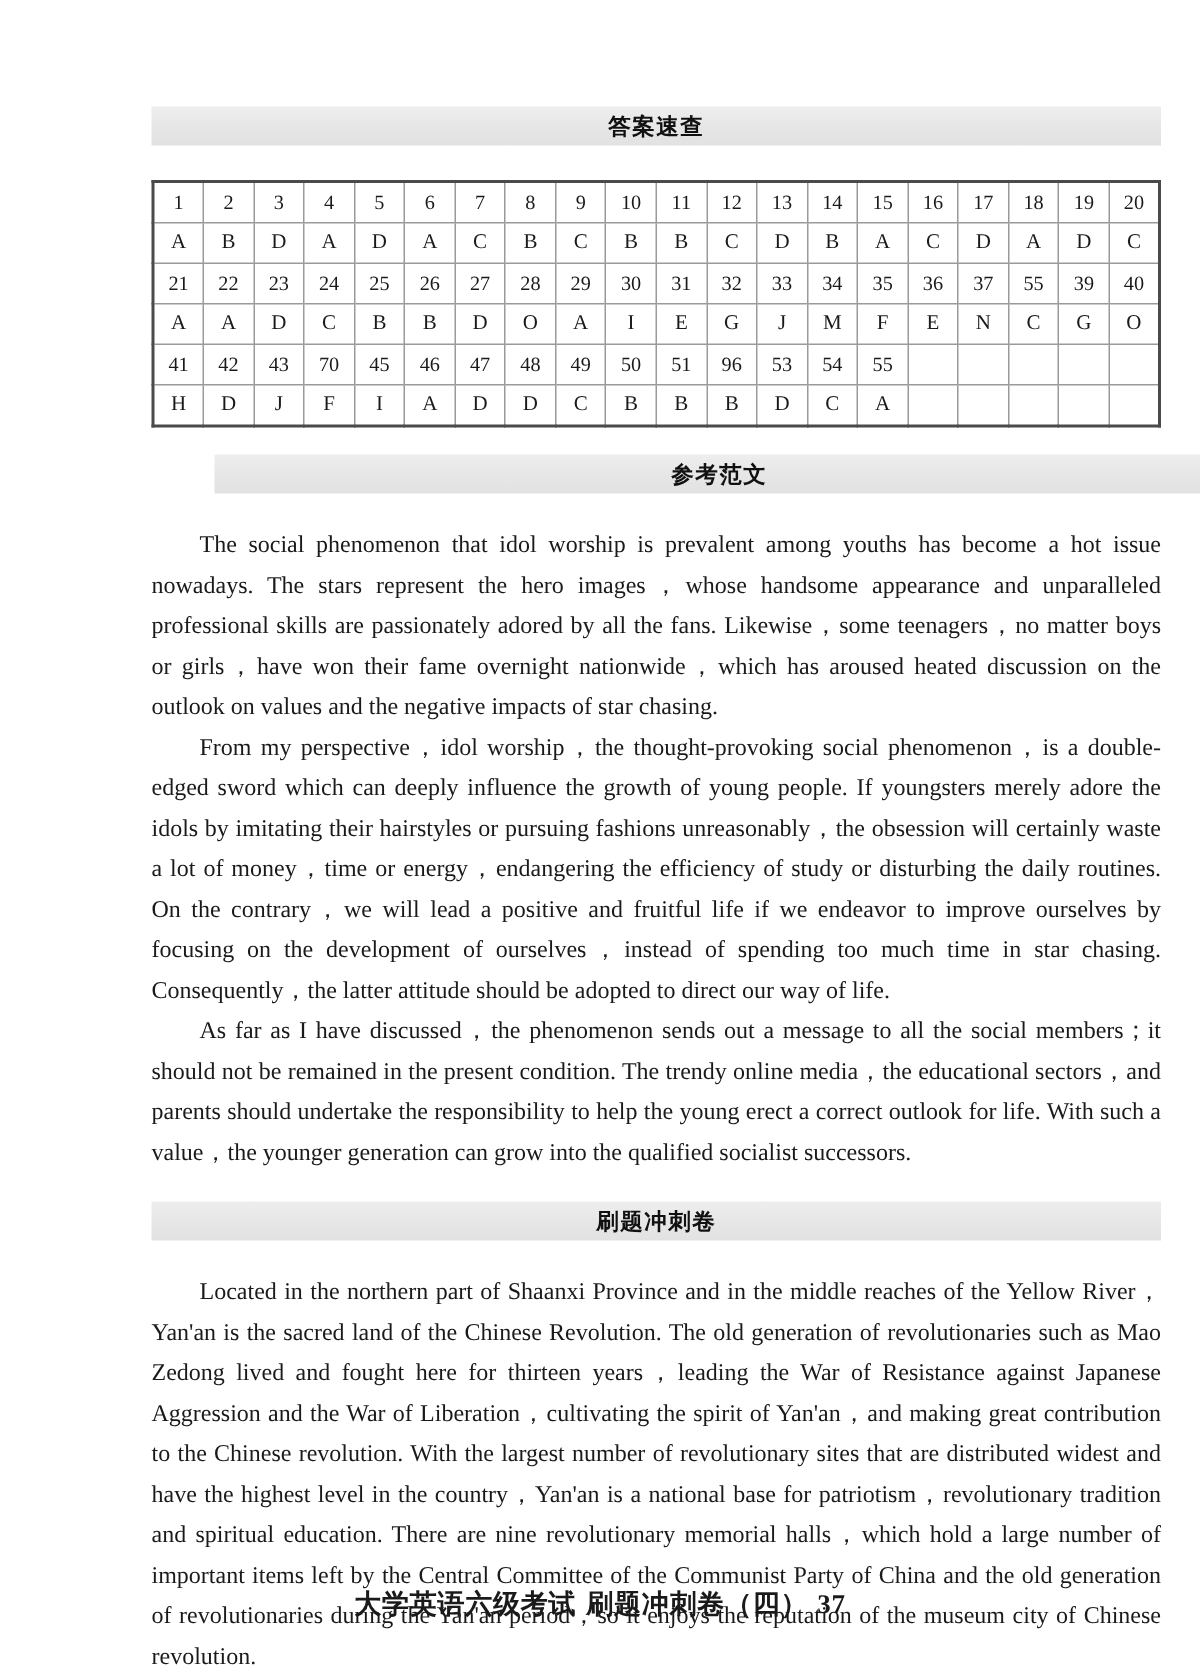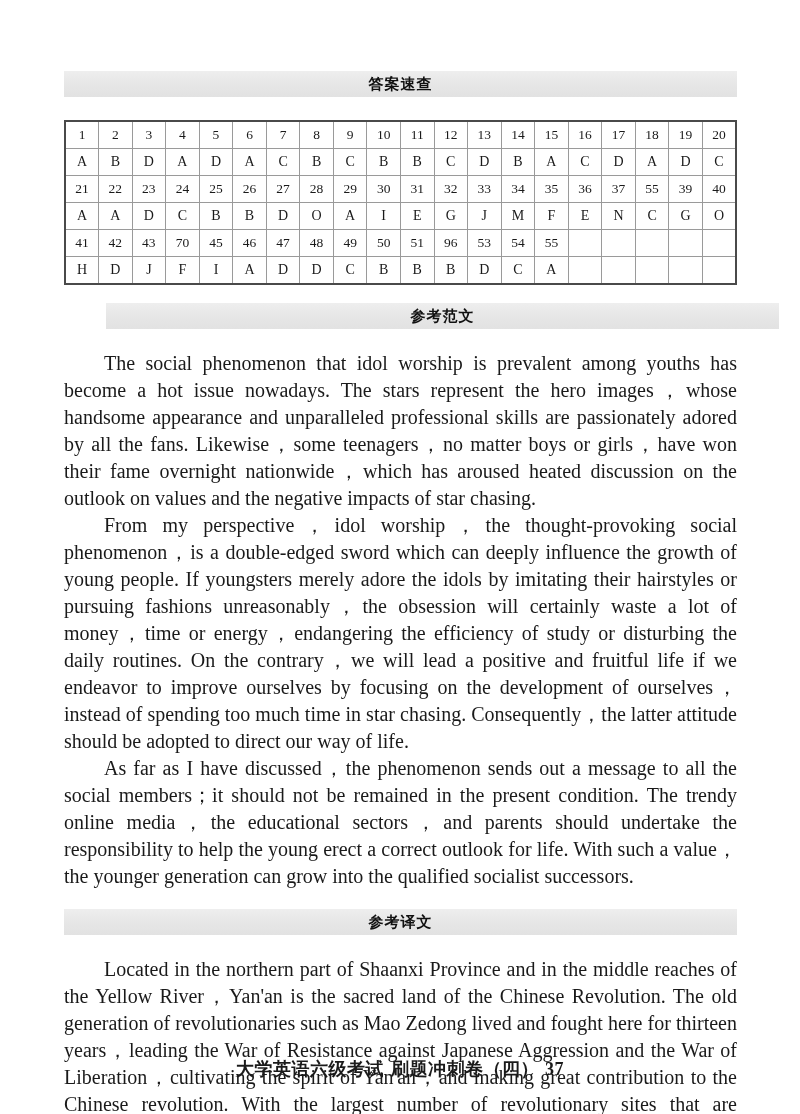--- a/index.html
+++ b/index.html
@@ -14,21 +14,21 @@
     font-family: "Liberation Serif", "DejaVu Serif", serif;
     color: #1a1a1a;
     overflow: hidden;
   }
   .page {
     position: absolute;
     left: 0; top: 0;
     width: 800px;
     height: 1114px;
     box-sizing: border-box;
-    padding: 0 64px;
+    padding: 0 101px;
   }
 
   
   .band {
     position: relative;
     width: 673px;
     height: 26px;
     background: linear-gradient(to bottom, #eeeeee 0%, #e6e6e6 55%, #e2e2e2 100%);
     text-align: center;
     box-sizing: border-box;
@@ -65,21 +65,21 @@
   }
   table.answers td.num {
     font-size: 13.5px;
   }
   table.answers td.empty {
     color: transparent;
   }
 
   
   .para {
-    font-size: 20px;
+    font-size: 16px;
     line-height: 27px;
     text-align: justify;
     text-justify: inter-word;
     text-indent: 2em;
     margin: 0;
     color: #1a1a1a;
     width: 673px;
     hyphens: manual;
   }
   .sec-essay { margin-top: 21px; }
@@ -263,21 +263,21 @@
   </div>
 
   <div class="sec-essay" id="essay-body">
 
   <p class="para">The social phenomenon that idol worship is prevalent among youths has become a hot issue nowadays. The stars represent the hero images，whose handsome appearance and unparalleled professional skills are passionately adored by all the fans. Likewise，some teenagers，no matter boys or girls，have won their fame overnight nationwide，which has aroused heated discussion on the outlook on values and the negative impacts of star chasing.</p>
       <p class="para">From my perspective，idol worship，the thought-provoking social phenomenon，is a double-edged sword which can deeply influence the growth of young people. If youngsters merely adore the idols by imitating their hairstyles or pursuing fashions unreasonably，the obsession will certainly waste a lot of money，time or energy，endangering the efficiency of study or disturbing the daily routines. On the contrary，we will lead a positive and fruitful life if we endeavor to improve ourselves by focusing on the development of ourselves，instead of spending too much time in star chasing. Consequently，the latter attitude should be adopted to direct our way of life.</p>
       <p class="para">As far as I have discussed，the phenomenon sends out a message to all the social members；it should not be remained in the present condition. The trendy online media，the educational sectors，and parents should undertake the responsibility to help the young erect a correct outlook for life. With such a value，the younger generation can grow into the qualified socialist successors.</p>
     </div>
 
   <div class="band band-trans">
-    <span class="band-title">参考译文</span>
+    <span class="band-title">刷题冲刺卷</span>
   </div>
 
   <div class="trans-block" id="translation-body">
 
   <p class="para">Located in the northern part of Shaanxi Province and in the middle reaches of the Yellow River，Yan'an is the sacred land of the Chinese Revolution. The old generation of revolutionaries such as Mao Zedong lived and fought here for thirteen years，leading the War of Resistance against Japanese Aggression and the War of Liberation，cultivating the spirit of Yan'an，and making great contribution to the Chinese revolution. With the largest number of revolutionary sites that are distributed widest and have the highest level in the country，Yan'an is a national base for patriotism，revolutionary tradition and spiritual education. There are nine revolutionary memorial halls，which hold a large number of important items left by the Central Committee of the Communist Party of China and the old generation of revolutionaries during the Yan'an period，so it enjoys the reputation of the museum city of Chinese revolution.</p>
     </div>
 
   <div class="footer">
     <span>大学英语六级考试 刷题冲刺卷（四）</span><span class="pg">37</span>
   </div>

